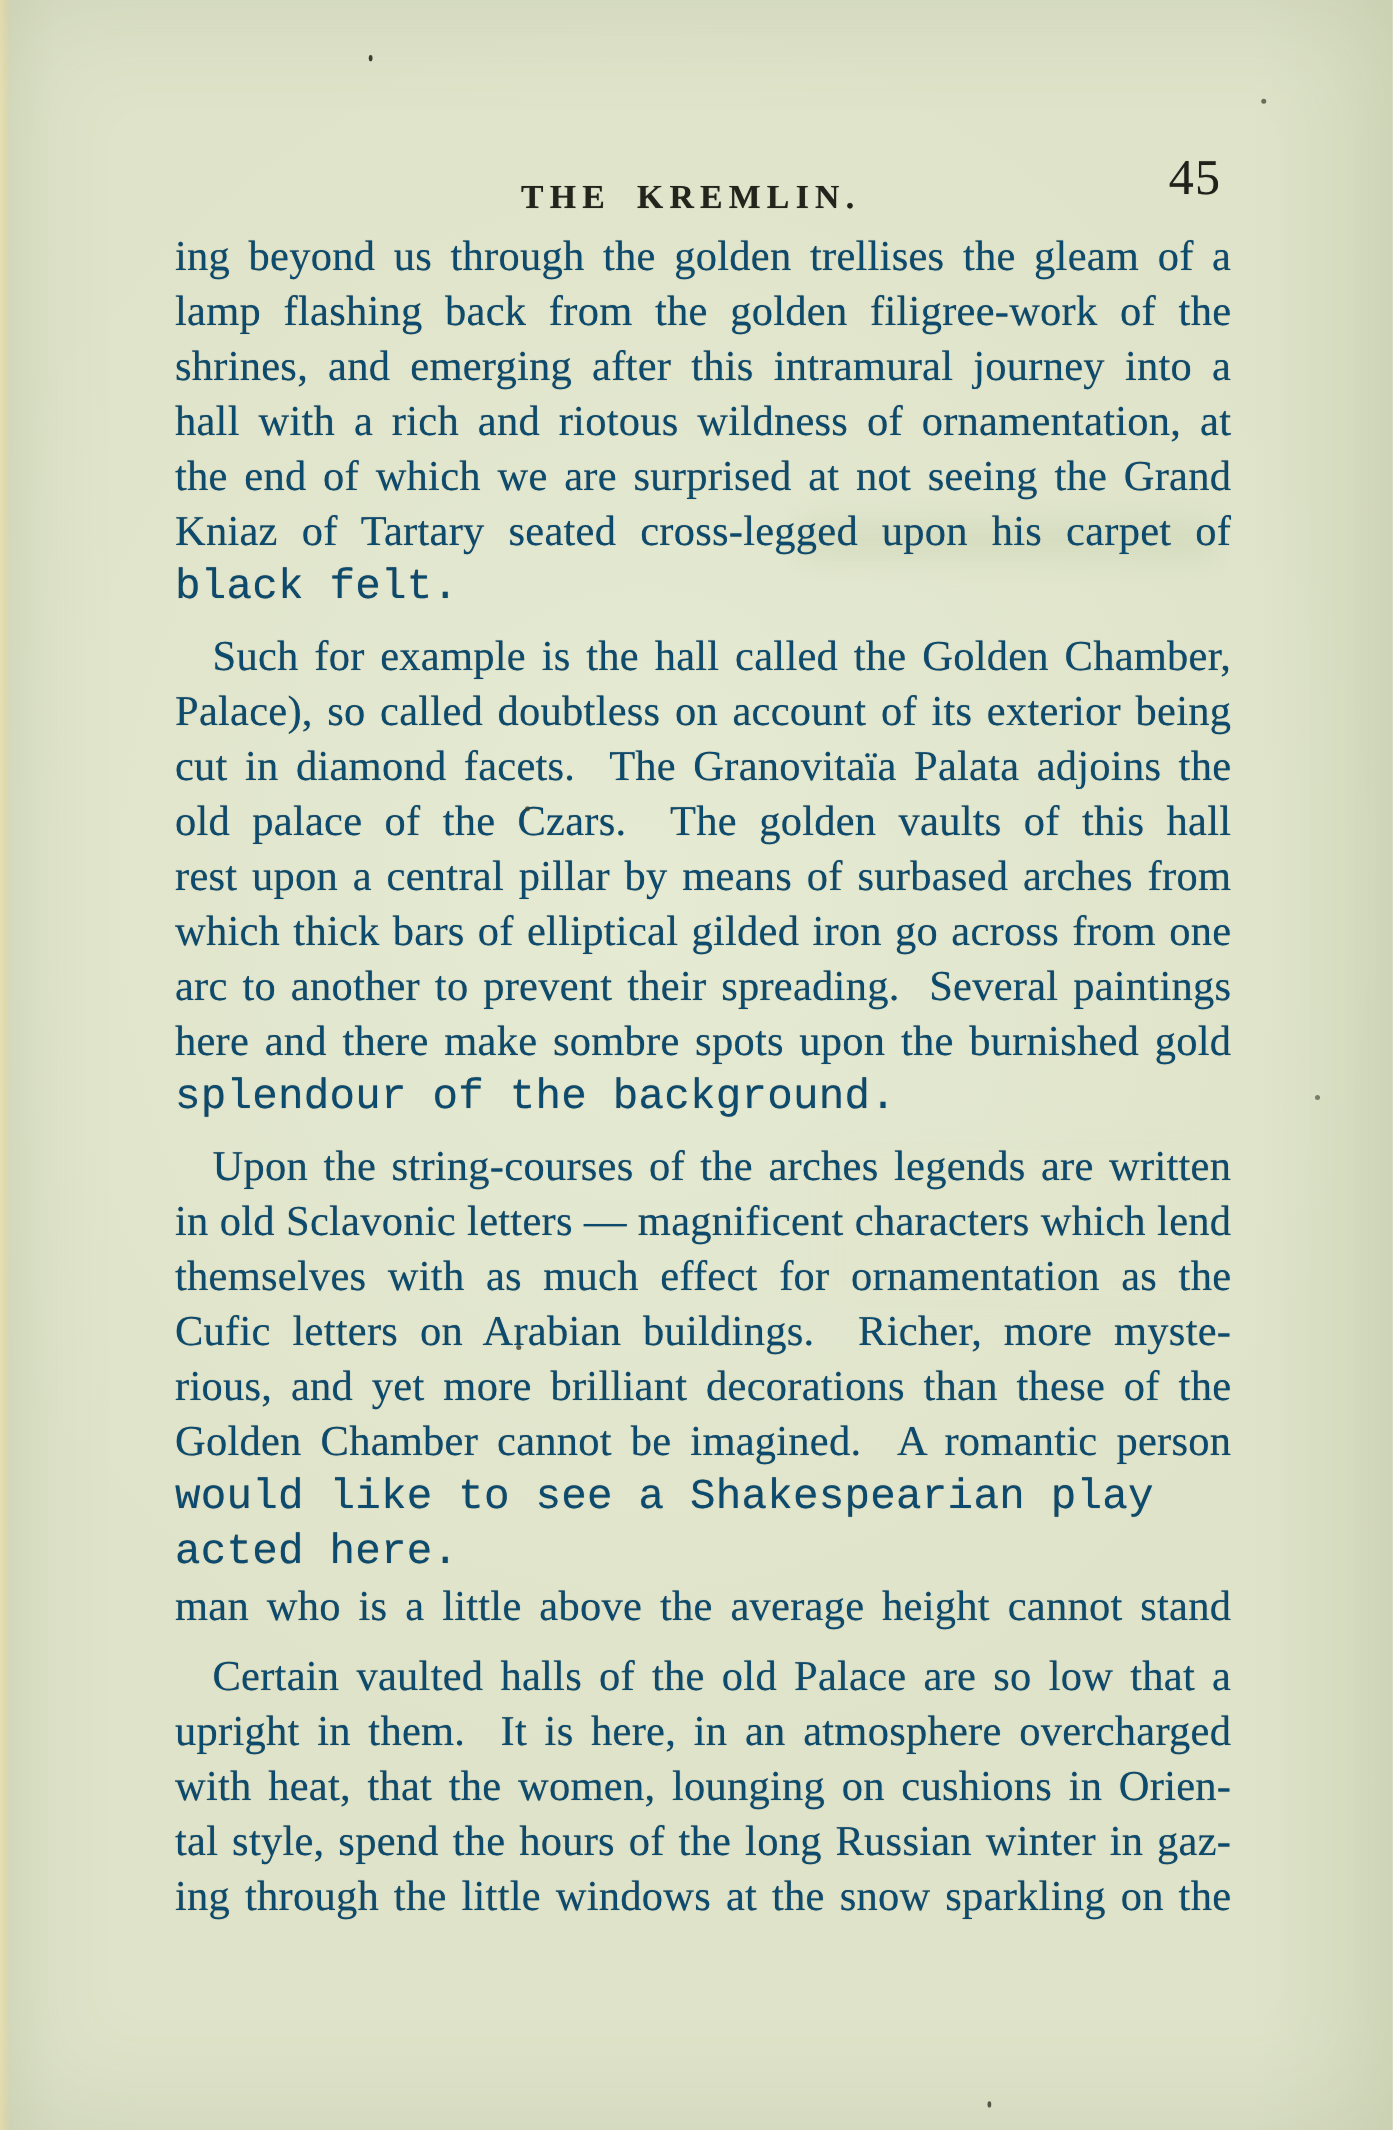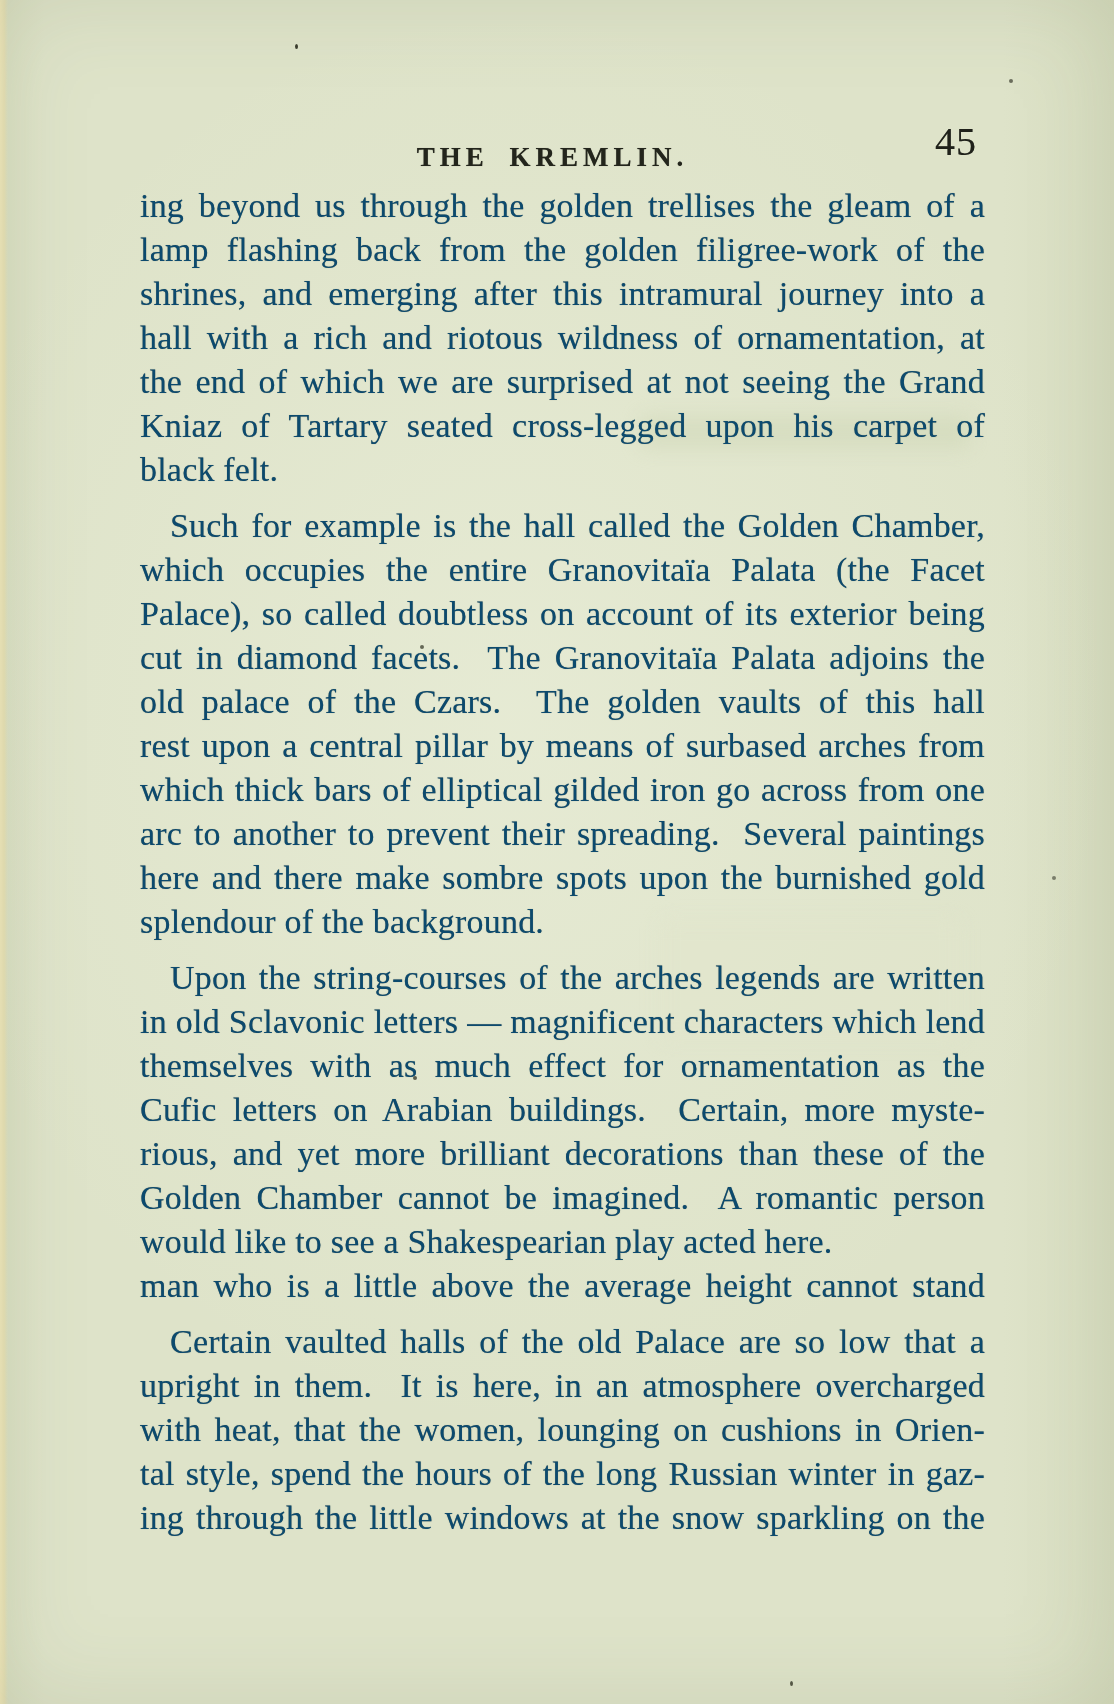--- a/index.html
+++ b/index.html
@@ -58,21 +58,21 @@
     font-size: 34px; line-height: 44px;
     color: #0c4a6e;
     letter-spacing: 0.2px;
     text-shadow: 0 0 0.7px rgba(42,44,32,0.55);
   }
   .ln {
     white-space: pre-wrap;
     text-align: justify;
     text-align-last: justify;
   }
-  .ln.end { text-align: left; text-align-last: left; }
+  .ln.end { text-align: left; text-align-last: left; font-family: Liberation Mono, monospace; }
   .ln.ind { text-indent: 30px; margin-top: 12px; }
 
   .speck {
     position: absolute; background: #3a3c2e; border-radius: 50%;
     pointer-events: none;
   }
   .sp1 { left: 295px; top: 44px; width: 3px; height: 5px; }
   .sp2 { left: 1009px; top: 79px; width: 4px; height: 4px; opacity: .7; }
   .sp3 { left: 420px; top: 645px; width: 4px; height: 4px; opacity: .75; }
   .sp4 { left: 413px; top: 1076px; width: 4px; height: 4px; opacity: .8; }
@@ -99,36 +99,35 @@
     <div class="ln">lamp flashing back from the golden filigree-work of the</div>
     <div class="ln">shrines, and emerging after this intramural journey into a</div>
     <div class="ln">hall with a rich and riotous wildness of ornamentation, at</div>
     <div class="ln">the end of which we are surprised at not seeing the Grand</div>
     <div class="ln">Kniaz of Tartary seated cross-legged upon his carpet of</div>
     <div class="ln end">black felt.</div>
   </div>
 
   <div>
     <div class="ln ind">Such for example is the hall called the Golden Chamber,</div>
-    <div class="ln">which occupies the entire Granovitaïa Palata (the Facet</div>
     <div class="ln">Palace), so called doubtless on account of its exterior being</div>
     <div class="ln">cut in diamond facets.  The Granovitaïa Palata adjoins the</div>
     <div class="ln">old palace of the Czars.  The golden vaults of this hall</div>
     <div class="ln">rest upon a central pillar by means of surbased arches from</div>
     <div class="ln">which thick bars of elliptical gilded iron go across from one</div>
     <div class="ln">arc to another to prevent their spreading.  Several paintings</div>
     <div class="ln">here and there make sombre spots upon the burnished gold</div>
     <div class="ln end">splendour of the background.</div>
   </div>
 
   <div>
     <div class="ln ind">Upon the string-courses of the arches legends are written</div>
     <div class="ln">in old Sclavonic letters — magnificent characters which lend</div>
     <div class="ln">themselves with as much effect for ornamentation as the</div>
-    <div class="ln">Cufic letters on Arabian buildings.  Certain, more myste-</div>
+    <div class="ln">Cufic letters on Arabian buildings.  Richer, more myste-</div>
     <div class="ln">rious, and yet more brilliant decorations than these of the</div>
     <div class="ln">Golden Chamber cannot be imagined.  A romantic person</div>
     <div class="ln end">would like to see a Shakespearian play acted here.</div>
   </div>
 
   <div>
     <div class="ln">man who is a little above the average height cannot stand</div>
     <div class="ln ind">Certain vaulted halls of the old Palace are so low that a</div>
     <div class="ln">upright in them.  It is here, in an atmosphere overcharged</div>
     <div class="ln">with heat, that the women, lounging on cushions in Orien-</div>

